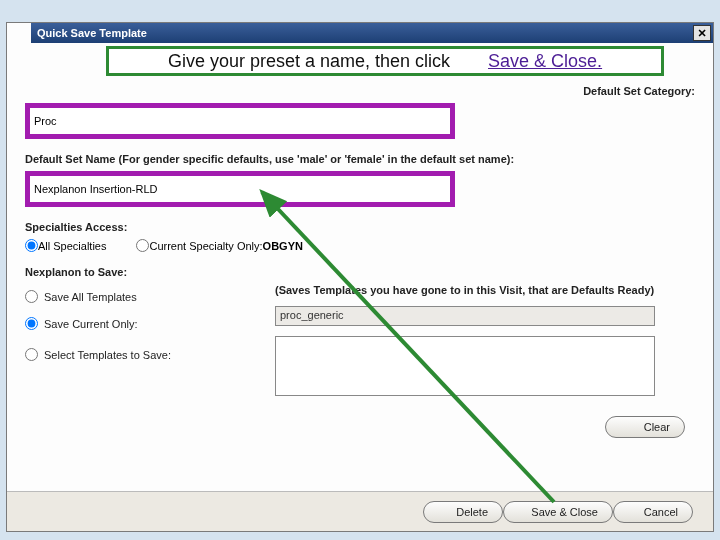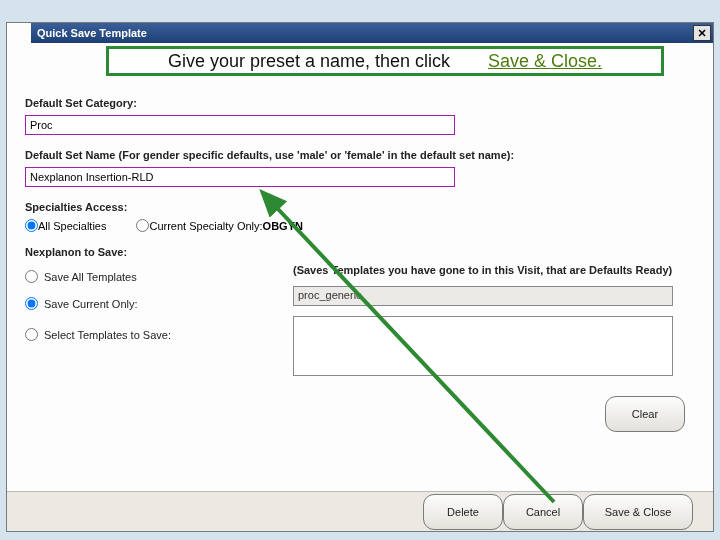--- a/index.html
+++ b/index.html
@@ -53,24 +53,24 @@
     padding: 10px 18px 0 18px;
     position: relative;
   }
   .label {
     font-weight: bold;
     color: #222;
     margin-top: 14px;
     margin-bottom: 6px;
     font-size: 11px;
   }
-  .label.first { margin-top: 44px; }
+  .label.first { margin-top: 32px; text-align: right; }
   .text-input {
-    border: 1px solid #a21caf;
-    height: 20px;
+    border: 5px solid #a21caf;
+    height: 36px;
     padding: 2px 4px;
     font-size: 11px;
     font-family: Tahoma, Verdana, sans-serif;
     background: #fff;
   }
   .input-category { width: 430px; display:block; }
   .input-name { width: 430px; display:block; }
   .radio-row {
     display: flex;
     align-items: center;
@@ -81,21 +81,20 @@
   .spec-row {
     display: flex;
     align-items: center;
     gap: 30px;
     margin-top: 4px;
   }
   .spec-item { display:flex; align-items:center; }
   .spec-item span.val { font-weight: normal; }
   .templates-grid {
     display: flex;
-    gap: 18px;
     margin-top: 4px;
   }
   .templates-left { width: 250px; }
   .templates-right { flex: 1; }
   .hint {
     font-weight: bold;
     font-size: 11px;
     color: #222;
     margin-bottom: 10px;
   }
@@ -129,29 +128,30 @@
     background: #ece9e2;
     border-top: 1px solid #bbb;
     display: flex;
     align-items: center;
     justify-content: flex-end;
     gap: 0;
     padding-right: 20px;
   }
   .btn {
     min-width: 80px;
-    height: 36px;
+    height: 22px;
     border: 1px solid #7a7a7a;
     border-radius: 11px;
     background: linear-gradient(#fdfdfd, #e3e1da);
     font-size: 11px;
     font-family: Tahoma, Verdana, sans-serif;
     cursor: pointer;
     padding: 0 14px;
     color: #222;
+    text-align: right;
   }
 
   
   .annotation-box {
     position: absolute;
     left: 106px;
     top: 46px;
     width: 558px;
     height: 30px;
     background: #fff;
@@ -159,21 +159,21 @@
     display: flex;
     align-items: center;
     justify-content: center;
     font-family: "Comic Sans MS", cursive, sans-serif;
     font-size: 18px;
     color: #111;
     z-index: 50;
     gap: 32px;
   }
   .annotation-box .link-part {
-    color: #4d7c0f;
+    color: #4c1d95;
     text-decoration: underline;
     margin-left: 6px;
   }
   .arrow-svg {
     position: absolute;
     left: 0;
     top: 0;
     width: 720px;
     height: 540px;
     pointer-events: none;
@@ -236,22 +236,22 @@
       </div>
     </div>
 
     <div class="clear-row">
       <button class="btn">Clear</button>
     </div>
   </div>
 
   <div class="footer">
     <button class="btn">Delete</button>
+    <button class="btn" style="min-width:110px">Save &amp; Close</button>
     <button class="btn">Cancel</button>
-    <button class="btn" style="min-width:110px">Save &amp; Close</button>
   </div>
 </div>
 
 <div class="annotation-box">
   <span>Give your preset a name, then click </span>
   <span class="link-part">Save &amp; Close.</span>
 </div>
 
 <svg class="arrow-svg">
   <defs>

